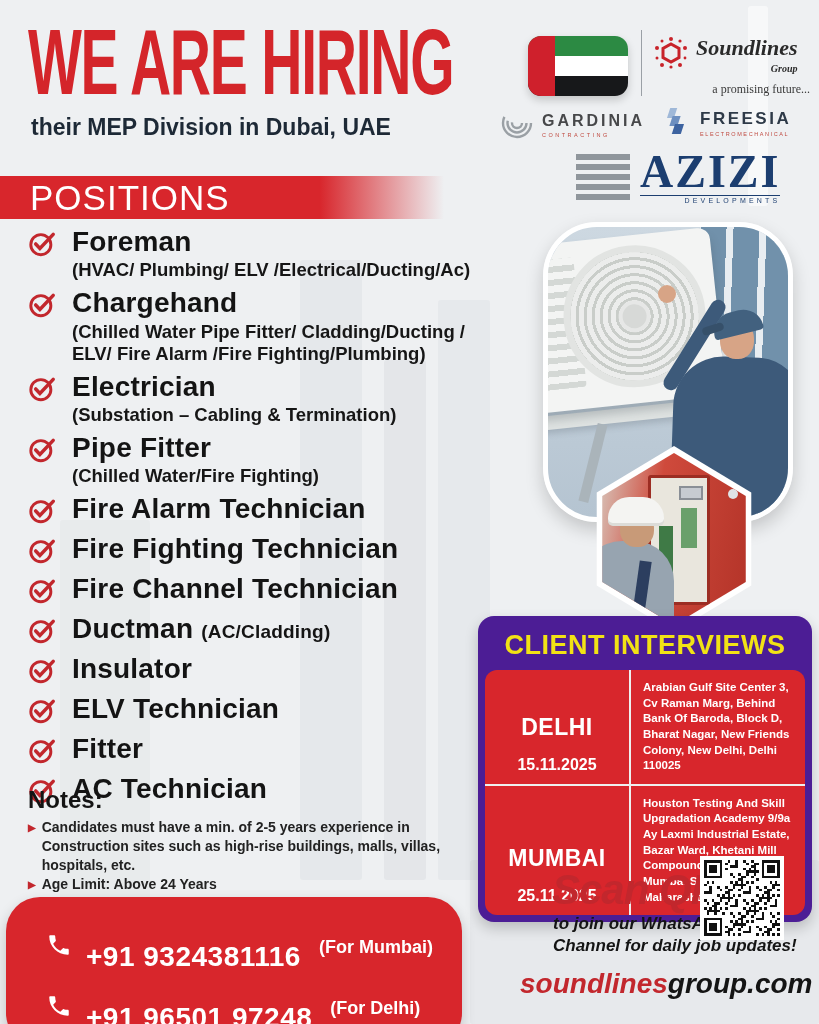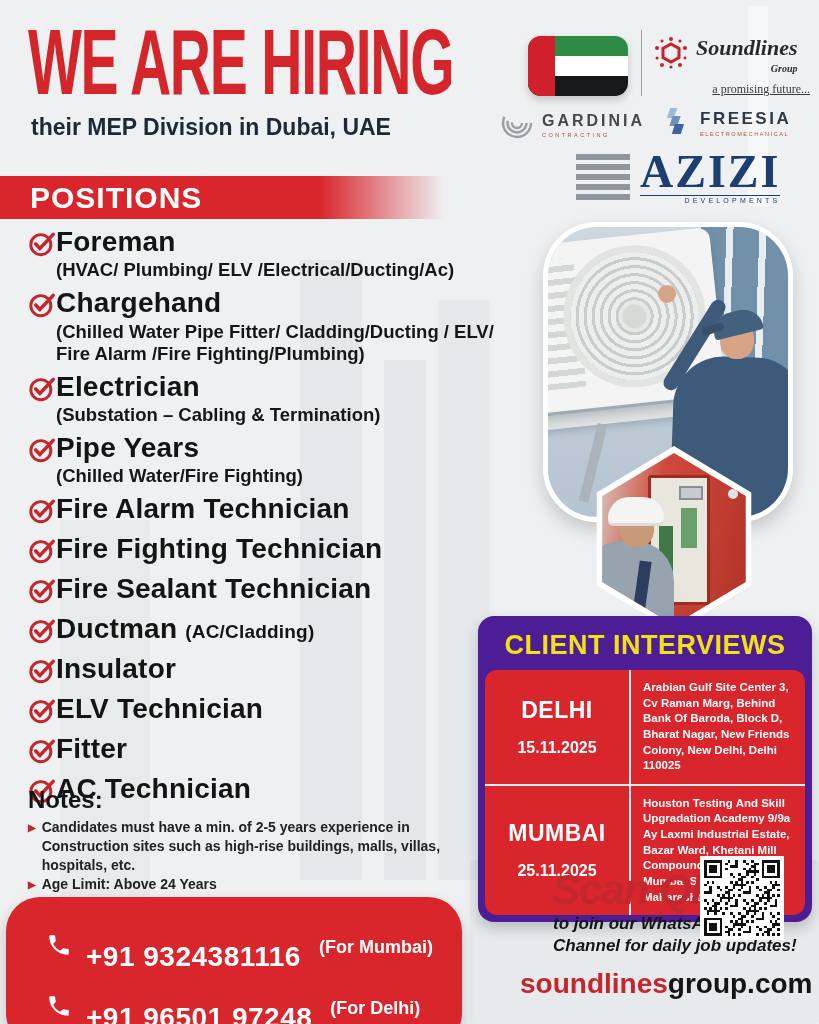--- a/index.html
+++ b/index.html
@@ -25,40 +25,40 @@
          box-shadow:0 4px 8px rgba(0,0,0,.18); }
   .flag .g{ position:absolute; left:0; top:0; width:100%; height:34%; background:#2c8a43; }
   .flag .w{ position:absolute; left:0; top:34%; width:100%; height:33%; background:#fff; }
   .flag .b{ position:absolute; left:0; top:67%; width:100%; height:33%; background:#17181a; }
   .flag .r{ position:absolute; left:0; top:0; width:27%; height:100%; background:#cf202c; }
   .logo-divider{ position:absolute; left:641px; top:30px; width:1px; height:66px; background:#9aa0a6; }
   .soundlines{ position:absolute; left:652px; top:34px; width:158px; }
   .sl-row{ display:flex; align-items:center; gap:6px; }
   .sl-text{ font-family:"Liberation Serif", serif; font-style:italic; font-weight:700; font-size:22px; color:#2a2a2a; line-height:1; }
   .sl-group{ display:block; text-align:right; font-size:10px; margin-top:5px; }
-  .sl-tagline{ font-family:"Liberation Serif", serif; font-size:12px; color:#3a3a3a; margin-top:6px; text-align:right;text-decoration:underline; }
+  .sl-tagline{ font-family:"Liberation Serif", serif; font-size:12px; color:#3a3a3a; margin-top:6px; text-align:right; }
   .gardinia{ position:absolute; left:500px; top:106px; display:flex; align-items:center; gap:8px; }
   .gard-name{ font-size:16px; font-weight:700; letter-spacing:3px; color:#47484a; }
   .gard-tag{ font-size:5.5px; letter-spacing:2.5px; color:#c04b42; margin-top:2px; }
   .freesia{ position:absolute; left:662px; top:106px; display:flex; align-items:center; gap:8px; }
   .free-name{ font-size:17px; font-weight:700; letter-spacing:2.5px; color:#2e3a48; }
   .free-tag{ font-size:5.5px; letter-spacing:1.6px; color:#c04b42; margin-top:2px; }
   .azizi{ position:absolute; left:576px; top:150px; display:flex; align-items:center; gap:10px; }
   .azizi-bars{ display:flex; flex-direction:column; gap:4px; }
   .azizi-bars span{ width:54px; height:6px; background:#8f969c; }
   .azizi-text{ font-family:"Liberation Serif", serif; font-weight:700; font-size:46px; letter-spacing:2px; color:#1c3e70; line-height:.95; }
   .azizi-tag{ display:block; font-family:"Liberation Sans", sans-serif; font-weight:400; font-size:7px; letter-spacing:3.2px; color:#1c3e70; text-align:right; border-top:1.5px solid #1c3e70; padding-top:2px; margin-top:1px; }
 
   
   .positions-bar{ position:absolute; left:0; top:176px; width:444px; height:43px;
     background:linear-gradient(90deg,#d8262c 0%,#d8262c 72%,rgba(216,38,44,0) 100%);
     display:flex; align-items:center; }
-  .positions-bar span{ color:#fff; font-size:30px; font-weight:700; letter-spacing:1px; padding-left:30px; }
+  .positions-bar span{ color:#fff; font-size:35px; font-weight:400; letter-spacing:1px; padding-left:30px; }
   .pos-list{ position:absolute; left:28px; top:226px; width:480px; list-style:none; }
-  .pos-item{ display:flex; gap:0; margin-bottom:5px; }
+  .pos-item{ display:flex; gap:16px; margin-bottom:5px; }
   .pos-check{ flex:0 0 28px; padding-top:3px; }
   .pos-title{ font-size:28px; font-weight:800; color:#141414; line-height:1.16; letter-spacing:.2px; }
   .pos-detail{ font-size:18.5px; font-weight:600; color:#161616; line-height:1.22; margin-top:1px; }
   .pos-inline{ font-size:19px; font-weight:600; }
 
   
   .notes{ position:absolute; left:28px; top:786px; width:440px; }
   .notes-heading{ font-size:24px; font-weight:600; color:#141414; margin-bottom:4px; }
   .note-line{ display:flex; gap:6px; font-size:14px; font-weight:600; color:#222; line-height:1.35; }
   .note-arrow{ color:#c2272d; font-size:10px; padding-top:3px; }
@@ -101,38 +101,38 @@
   .p2-tie{ position:absolute; left:40px; bottom:10px; width:12px; height:54px; background:#2c3e5f; transform:rotate(8deg); }
   .p2-face{ position:absolute; left:24px; bottom:78px; width:34px; height:36px; border-radius:46%; background:#c89a78; }
   .p2-hat{ position:absolute; left:12px; bottom:102px; width:56px; height:26px; border-radius:26px 26px 6px 6px; background:#f4f4f2; box-shadow:0 3px 0 #dcdcd8; }
 
   
   .interviews{ position:absolute; left:478px; top:616px; width:334px; background:#4c1d95; border-radius:16px; padding:7px; box-shadow:0 6px 14px rgba(0,0,0,.2); }
   .iv-heading{ text-align:center; color:#f2e215; font-size:27px; font-weight:800; letter-spacing:.5px; padding:7px 0 9px; }
   .iv-body{ background:#d8262c; border-radius:12px; overflow:hidden; }
   .iv-row{ display:grid; grid-template-columns:146px 1fr; }
   .iv-row + .iv-row{ border-top:2px solid #efefef; }
-  .iv-city-cell{ border-right:2px solid #efefef; display:flex; flex-direction:column; justify-content:center; align-items:center; padding:10px 4px; }
+  .iv-city-cell{ border-right:2px solid #efefef; display:flex; flex-direction:column; justify-content:flex-end; align-items:center; padding:10px 4px; }
   .iv-city{ color:#fff; font-size:23px; font-weight:800; letter-spacing:.5px; }
   .iv-date{ color:#fff; font-size:16px; font-weight:800; margin-top:15px; }
   .iv-addr{ color:#fff; font-size:11.5px; font-weight:700; line-height:1.36; padding:10px 10px 10px 12px; display:flex; align-items:flex-start; }
 
   
   .contact{ position:absolute; left:6px; top:897px; width:456px; height:150px; background:#d8262c; border-radius:34px; padding:24px 0 0 40px; box-shadow:0 6px 14px rgba(0,0,0,.2); }
   .c-row{ display:flex; align-items:center; gap:14px; margin-bottom:9px; }
   .c-num{ color:#fff; font-size:28px; font-weight:800; letter-spacing:.5px;margin-top:20px; }
   .c-label{ color:#fff; font-size:18px; font-weight:700; margin-left:4px; }
   .c-email{ color:#fff; font-size:25px; font-weight:700; }
 
   
   .scanqr-title{ position:absolute; left:552px; top:866px; font-size:42px; font-weight:800; font-style:italic; color:#c2272d; letter-spacing:-1px; }
   .scanqr-l1{ position:absolute; left:553px; top:914px; font-size:17px; font-weight:700; font-style:italic; color:#141414; }
   .scanqr-l2{ position:absolute; left:553px; top:936px; font-size:17px; font-weight:700; font-style:italic; color:#141414; }
   .qr{ position:absolute; left:700px; top:856px; width:84px; height:84px; background:#fff; padding:4px; }
-  .website{ position:absolute; left:520px; top:968px; width:290px; text-align:right; font-size:28px; font-weight:800; }
+  .website{ position:absolute; left:520px; top:968px; width:290px; text-align:right; font-size:28px; font-weight:800; font-style:italic; }
   .web-red{ color:#c2272d; } .web-dark{ color:#141414; }
 </style>
 </head>
 <body>
 
 <div class="poster">
 
   <div class="bg-tower t1"></div>
   <div class="bg-tower t2"></div>
   <div class="bg-tower t3"></div>
@@ -254,21 +254,21 @@
           <div class="pos-title">Electrician</div>
       <div class="pos-detail">(Substation – Cabling &amp; Termination)</div>
         </span>
     </li>
     <li class="pos-item">
       <span class="pos-check"><svg width="28" height="28" viewBox="0 0 24 24">
             <circle cx="11" cy="13.4" r="8.6" fill="none" stroke="#c2272d" stroke-width="2.5"></circle>
             <path d="M6.6 12.8l3.6 3.8L21.6 4.6" fill="none" stroke="#c2272d" stroke-width="3" stroke-linecap="round"></path>
           </svg></span>
       <span>
-          <div class="pos-title">Pipe Years</div>
+          <div class="pos-title">Pipe Fitter</div>
       <div class="pos-detail">(Chilled Water/Fire Fighting)</div>
         </span>
     </li>
     <li class="pos-item">
       <span class="pos-check"><svg width="28" height="28" viewBox="0 0 24 24">
             <circle cx="11" cy="13.4" r="8.6" fill="none" stroke="#c2272d" stroke-width="2.5"></circle>
             <path d="M6.6 12.8l3.6 3.8L21.6 4.6" fill="none" stroke="#c2272d" stroke-width="3" stroke-linecap="round"></path>
           </svg></span>
       <span>
           <div class="pos-title">Fire Alarm Technician</div>
@@ -282,21 +282,21 @@
       <span>
           <div class="pos-title">Fire Fighting Technician</div>
         </span>
     </li>
     <li class="pos-item">
       <span class="pos-check"><svg width="28" height="28" viewBox="0 0 24 24">
             <circle cx="11" cy="13.4" r="8.6" fill="none" stroke="#c2272d" stroke-width="2.5"></circle>
             <path d="M6.6 12.8l3.6 3.8L21.6 4.6" fill="none" stroke="#c2272d" stroke-width="3" stroke-linecap="round"></path>
           </svg></span>
       <span>
-          <div class="pos-title">Fire Sealant Technician</div>
+          <div class="pos-title">Fire Channel Technician</div>
         </span>
     </li>
     <li class="pos-item">
       <span class="pos-check"><svg width="28" height="28" viewBox="0 0 24 24">
             <circle cx="11" cy="13.4" r="8.6" fill="none" stroke="#c2272d" stroke-width="2.5"></circle>
             <path d="M6.6 12.8l3.6 3.8L21.6 4.6" fill="none" stroke="#c2272d" stroke-width="3" stroke-linecap="round"></path>
           </svg></span>
       <span>
           <div class="pos-title"><span>Ductman</span> <span class="pos-inline">(AC/Cladding)</span></div>
         </span>

